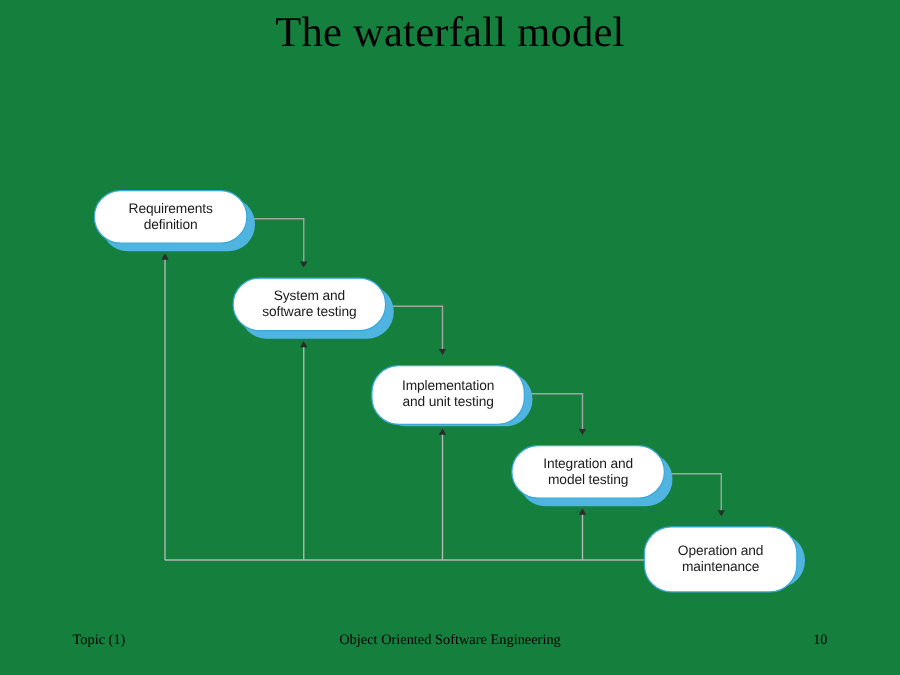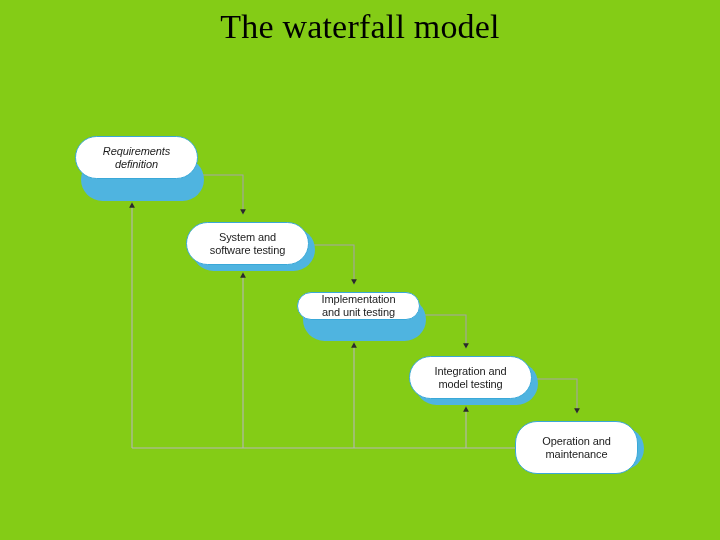--- a/index.html
+++ b/index.html
@@ -4,21 +4,21 @@
 <style>
   html, body {
     margin: 0;
     padding: 0;
     background: #ffffff;
   }
   #slide {
     position: relative;
     width: 720px;
     height: 540px;
-    background: #84cc16;
+    background: #15803d;
     overflow: hidden;
     font-family: "Liberation Sans", sans-serif;
   }
   #slide-title {
     position: absolute;
     left: 0;
     top: 8px;
     width: 720px;
     text-align: center;
     font-family: "Liberation Serif", serif;
@@ -118,43 +118,48 @@
     <g fill="none" stroke="#b6b6b6" stroke-width="1.1">
       <path d="M516,448 L132,448"></path>
       <path d="M132,448 L132,203" marker-end="url(#arrow-up)"></path>
       <path d="M243,448 L243,273" marker-end="url(#arrow-up)"></path>
       <path d="M354,448 L354,343" marker-end="url(#arrow-up)"></path>
       <path d="M466,448 L466,407" marker-end="url(#arrow-up)"></path>
     </g>
   </svg>
 
   <div class="wf-shadow" style="left:81px; top:158px; width:123px; height:43px;"></div>
-  <div class="wf-box" style="left:75px; top:136px; width:123px; height:43px;font-style:italic;">
+  <div class="wf-box" style="left:75px; top:152px; width:123px; height:43px;">
     <span class="wf-label">Requirements
 definition</span>
   </div>
 
   <div class="wf-shadow" style="left:192px; top:228px; width:123px; height:43px;"></div>
   <div class="wf-box" style="left:186px; top:222px; width:123px; height:43px;">
     <span class="wf-label">System and
 software testing</span>
   </div>
 
   <div class="wf-shadow" style="left:303px; top:298px; width:123px; height:43px;"></div>
-  <div class="wf-box" style="left:297px; top:292px; width:123px; height:28px;">
+  <div class="wf-box" style="left:297px; top:292px; width:123px; height:48px;">
     <span class="wf-label">Implementation
 and unit testing</span>
   </div>
 
   <div class="wf-shadow" style="left:415px; top:362px; width:123px; height:43px;"></div>
   <div class="wf-box" style="left:409px; top:356px; width:123px; height:43px;">
     <span class="wf-label">Integration and
 model testing</span>
   </div>
 
   <div class="wf-shadow" style="left:521px; top:427px; width:123px; height:43px;"></div>
   <div class="wf-box" style="left:515px; top:421px; width:123px; height:53px;">
     <span class="wf-label">Operation and
 maintenance</span>
   </div>
 
+  <footer>
+    <div class="ft-left">Topic (1)</div>
+    <div class="ft-center">Object Oriented Software Engineering</div>
+    <div class="ft-right">10</div>
+  </footer>
 
 </div>
 
 </body></html>

